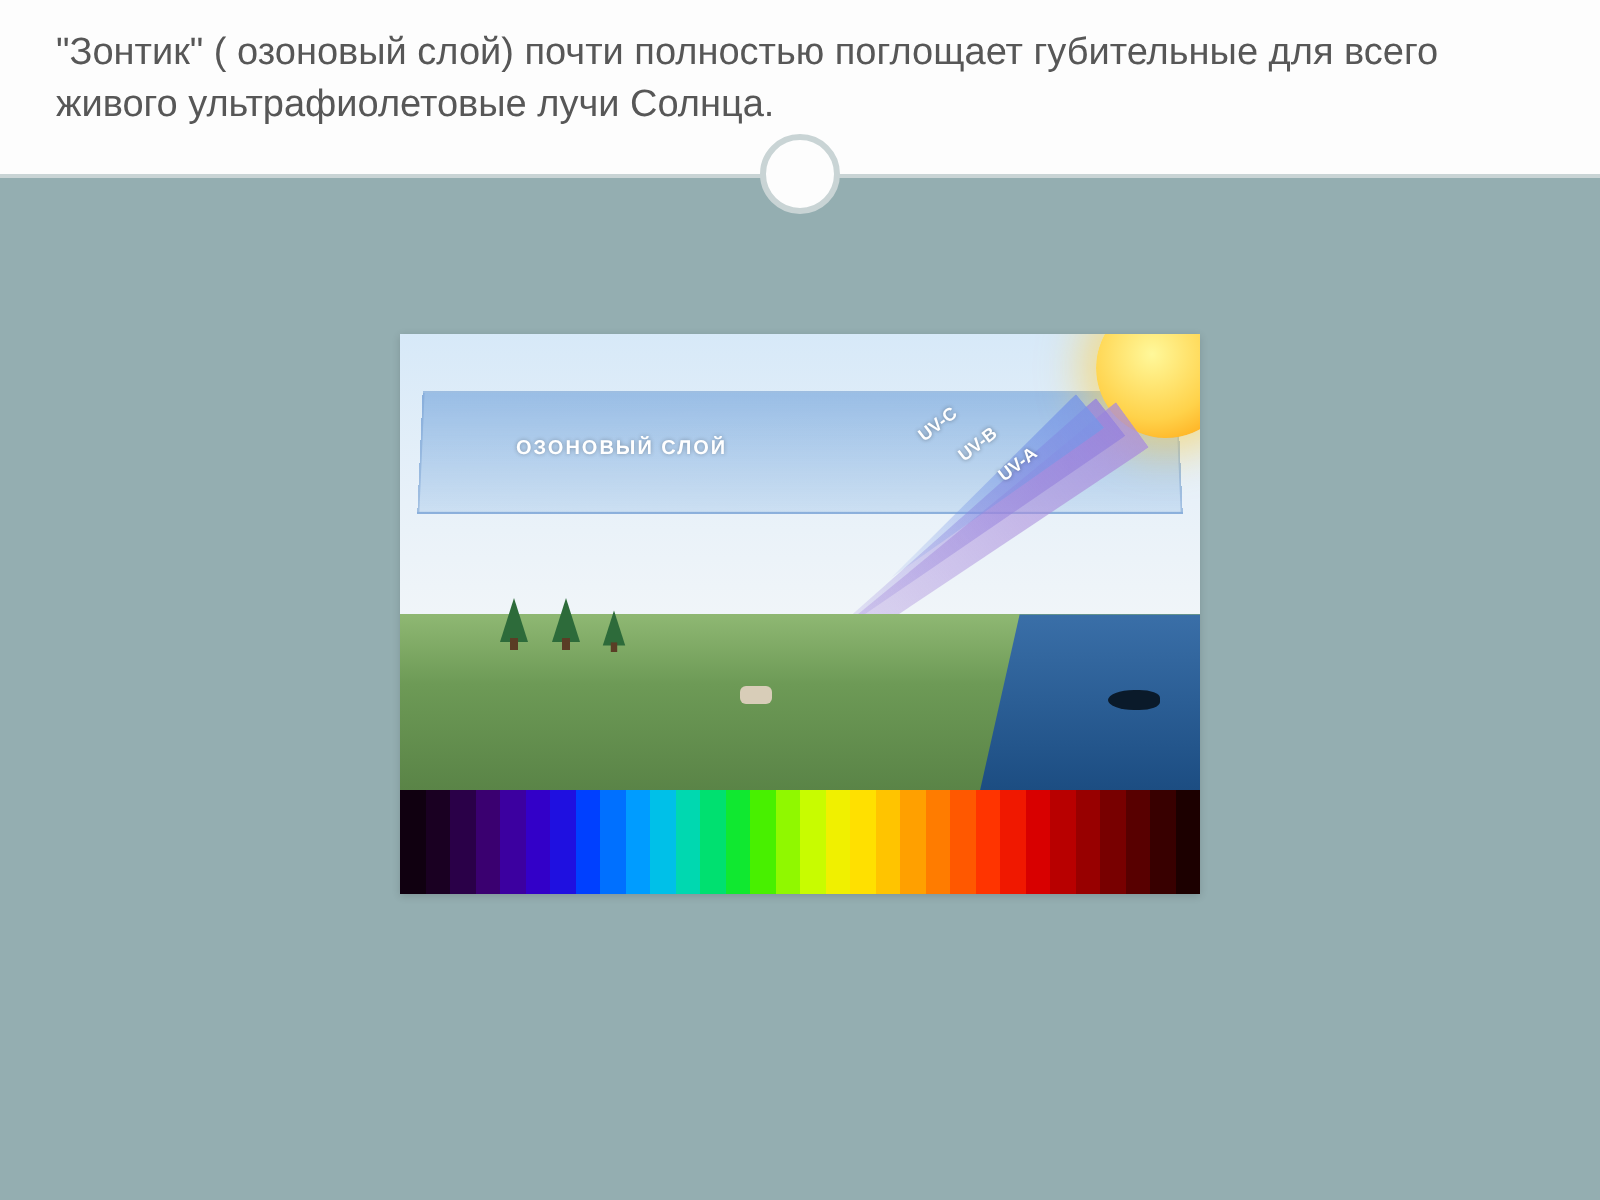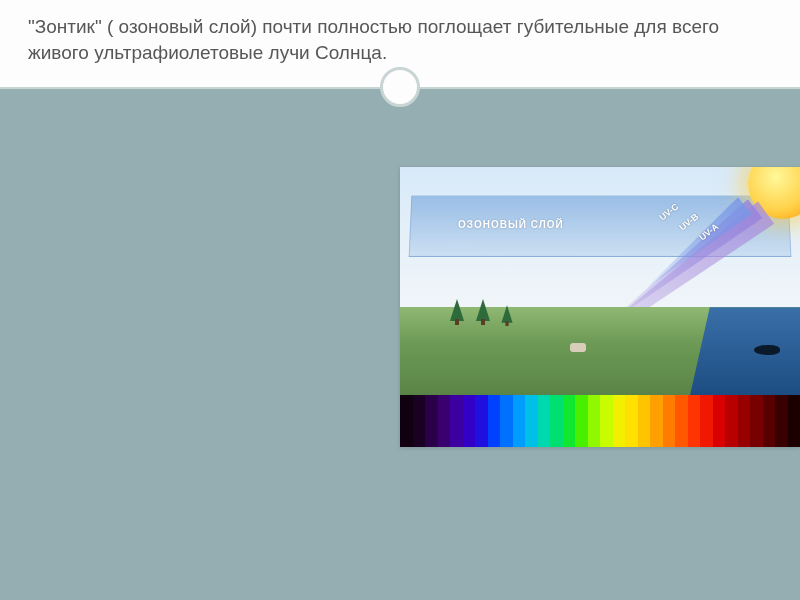--- a/index.html
+++ b/index.html
@@ -38,21 +38,21 @@
     top: 50%;
     transform: translate(-50%, -50%);
     width: 40px; height: 40px;
     border: 3px solid #c9d4d5;
     border-radius: 50%;
     background: #fdfdfd;
   }
   .diagram-zone {
     display: flex;
     align-items: center;
-    justify-content: flex-end;
+    justify-content: center;
     padding-top: 60px;
   }
   .diagram-card {
     width: 400px;
     height: 280px;
     background: #fff;
     box-shadow: 0 1px 4px rgba(0,0,0,0.15);
     position: relative;
     overflow: hidden;
   }

